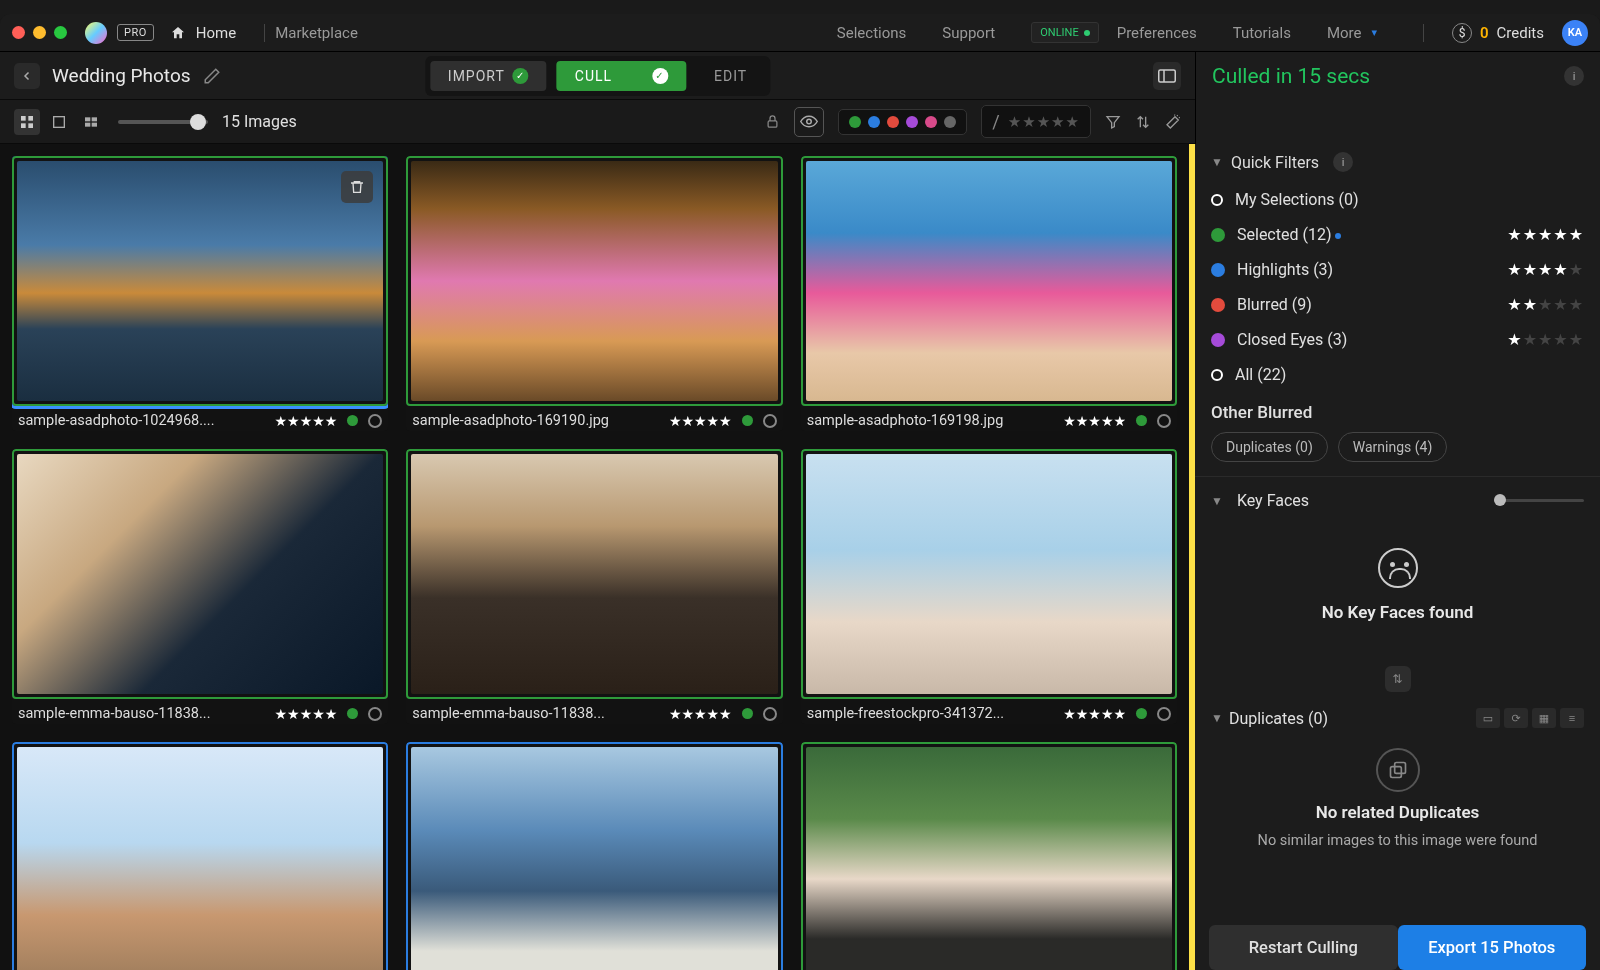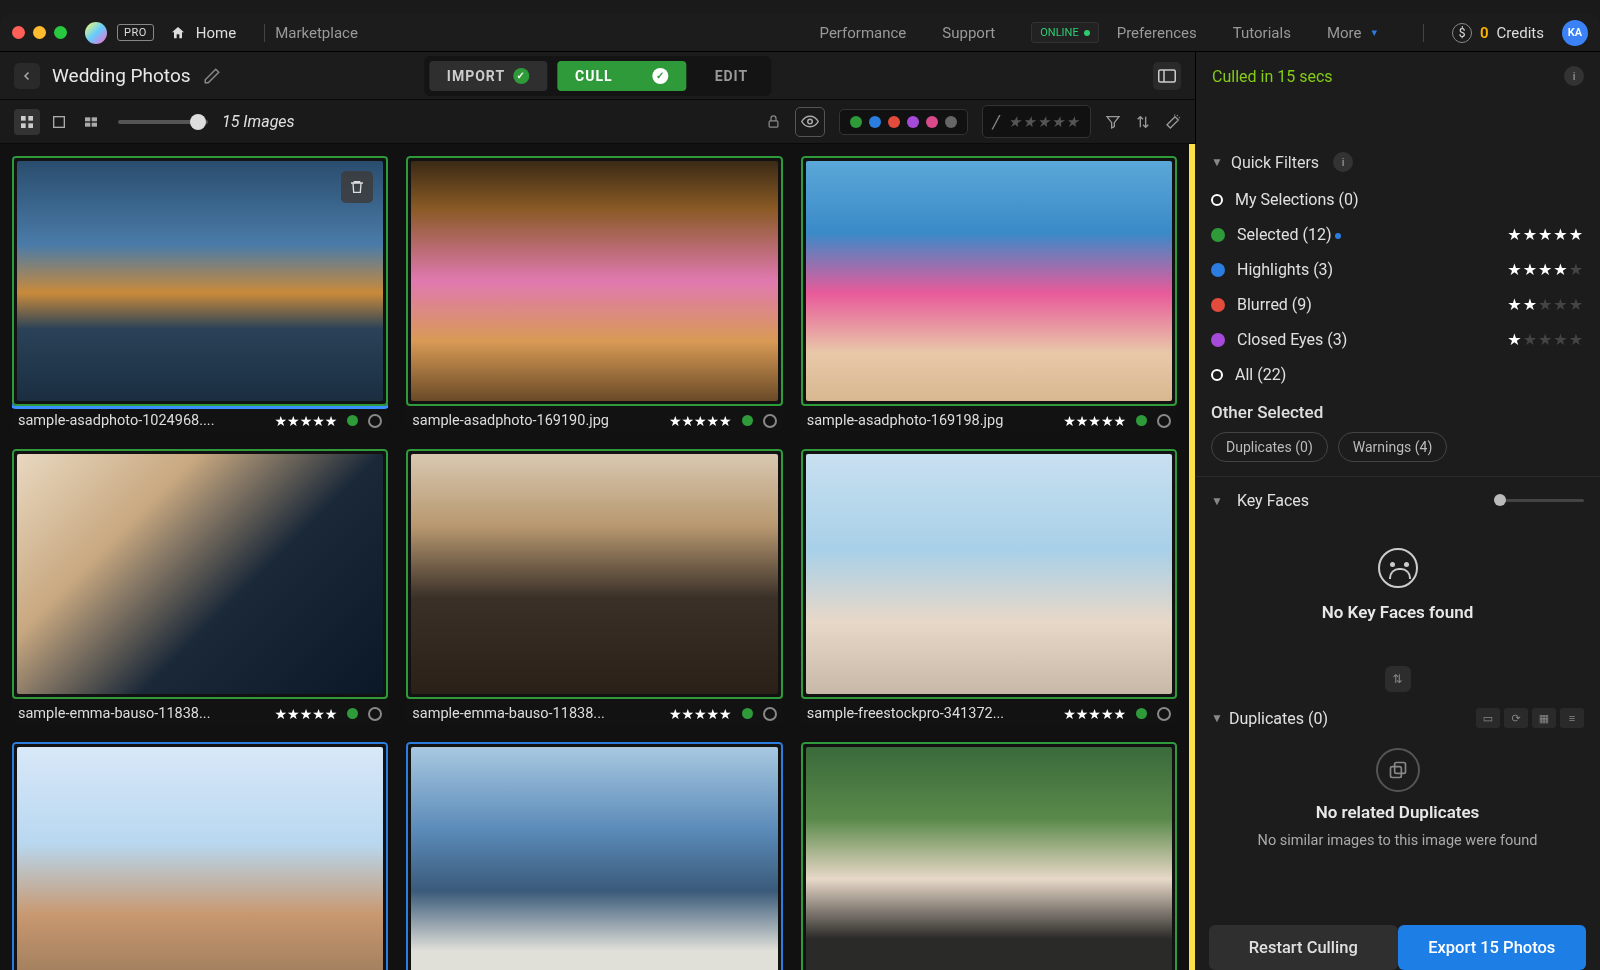--- a/index.html
+++ b/index.html
@@ -22,30 +22,30 @@
 .credits { display: flex; align-items: center; gap: 8px; }
 .credits .coin { width: 20px; height: 20px; border-radius: 50%; border: 1px solid #888; display:flex; align-items:center; justify-content:center; font-size:12px; }
 .credits .amt { color: #ffb400; font-weight: 600; }
 .avatar { width: 26px; height: 26px; border-radius: 50%; background: #3b82f6; color: #fff; display: flex; align-items: center; justify-content: center; font-size: 11px; font-weight: 600; }
 
 .subheader { height: 48px; display: flex; align-items: center; padding: 0 14px; background: #1c1c1c; border-bottom: 1px solid #0a0a0a; }
 .sq-btn { width: 26px; height: 26px; border-radius: 5px; background: #2a2a2a; display:flex; align-items:center; justify-content:center; color:#aaa; }
 .album-title { font-size: 19px; color: #e8e8e8; margin: 0 12px; }
 .pencil-icon { color: #888; }
 .mode-tabs { position:absolute; left:50%; transform:translateX(-50%); display:flex; gap:10px; background:#141414; padding:5px; border-radius:6px; }
-.mode-tab { padding: 7px 18px; border-radius: 4px; font-size: 14px; font-weight: 700; letter-spacing: 1px; display:flex; align-items:flex-start; gap:8px; }
+.mode-tab { padding: 7px 18px; border-radius: 4px; font-size: 14px; font-weight: 400; letter-spacing: 1px; display:flex; align-items:flex-start; gap:8px; }
 .mode-tab.import { background: #2f2f2f; color: #ccc; }
 .mode-tab.cull { background: #2e9a3a; color: #fff; gap: 40px; }
 .mode-tab.edit { color: #999; }
 .check-circ { width:16px; height:16px; border-radius:50%; background:#2e9a3a; display:inline-flex; align-items:center; justify-content:center; color:#fff; font-size:10px;}
 .mode-tab.cull .check-circ { background:#fff; color:#2e9a3a; }
 .panel-icon { margin-left:auto; width:28px; height:28px; border-radius:5px; background:#2a2a2a; display:flex; align-items:center; justify-content:center; }
-.culled-text { font-size: 16px; color: #84cc16; text-align: center; }
-
-.toolbar { height: 44px; display: flex; align-items: center; padding: 0 14px; gap: 14px; background: #1a1a1a; border-bottom: 1px solid #0a0a0a; font-style: italic; }
+.culled-text { font-size: 21px; color: #22c55e; text-align: center; }
+
+.toolbar { height: 44px; display: flex; align-items: center; padding: 0 14px; gap: 14px; background: #1a1a1a; border-bottom: 1px solid #0a0a0a; }
 .view-btns { display: flex; gap: 6px; }
 .view-btn { width: 26px; height: 26px; border-radius: 4px; display: flex; align-items:center; justify-content:center; color:#aaa; }
 .view-btn.active { background: #333; }
 .slider { width: 90px; height: 4px; background: #555; border-radius: 2px; position: relative; }
 .slider-thumb { width: 16px; height: 16px; border-radius: 50%; background: #ddd; position: absolute; top: -6px; }
 .img-count { font-size: 16px; color: #e0e0e0; }
 .toolbar-spacer { flex: 1; }
 .lock-icon { color:#888; }
 .eye-box { width:30px; height:30px; border:1px solid #555; border-radius:5px; display:flex; align-items:center; justify-content:center; color:#aaa; }
 .color-dots { display:flex; gap:7px; background:#111; padding:6px 10px; border-radius:5px; border:1px solid #333;}
@@ -130,21 +130,21 @@
         </svg>
       <span>Home</span>
     </div>
     <div class="divider-v"></div>
     <div class="nav-item muted">
         <span>Marketplace</span>
       </div>
 
     <div class="titlebar-right">
       <div class="nav-item muted">
-          <span>Performance</span>
+          <span>Selections</span>
         </div>
       <div class="nav-item muted">
           <span>Support</span>
         </div>
       <div class="online-badge">
           <span>ONLINE</span>
           <span class="online-dot"></span>
         </div>
       <div class="nav-item muted">
           <span>Preferences</span>
@@ -401,21 +401,21 @@
             <div class="filter-row">
               <div class="filter-dot" style="background: rgb(166, 75, 217);"></div>
               <div class="filter-label">Closed Eyes (3)</div>
               <div class="filter-stars"><span class="on">★</span><span class="off">★</span><span class="off">★</span><span class="off">★</span><span class="off">★</span></div>
             </div>
             <div class="filter-row">
               <div class="filter-dot" style="border: 2px solid rgb(255, 255, 255); background: transparent; width: 12px; height: 12px;"></div>
               <div class="filter-label">All (22)</div>
             </div>
           </div>
-        <div class="other-title">Other Selected</div>
+        <div class="other-title">Other Blurred</div>
         <div class="chip-row">
           <div class="chip">Duplicates (0)</div>
           <div class="chip">Warnings (4)</div>
         </div>
       </div>
 
       <div class="keyfaces">
         <div class="keyfaces-head">
           <span class="chev">▼</span>
           <span style="font-size:16px;margin-left:6px">Key Faces</span>

